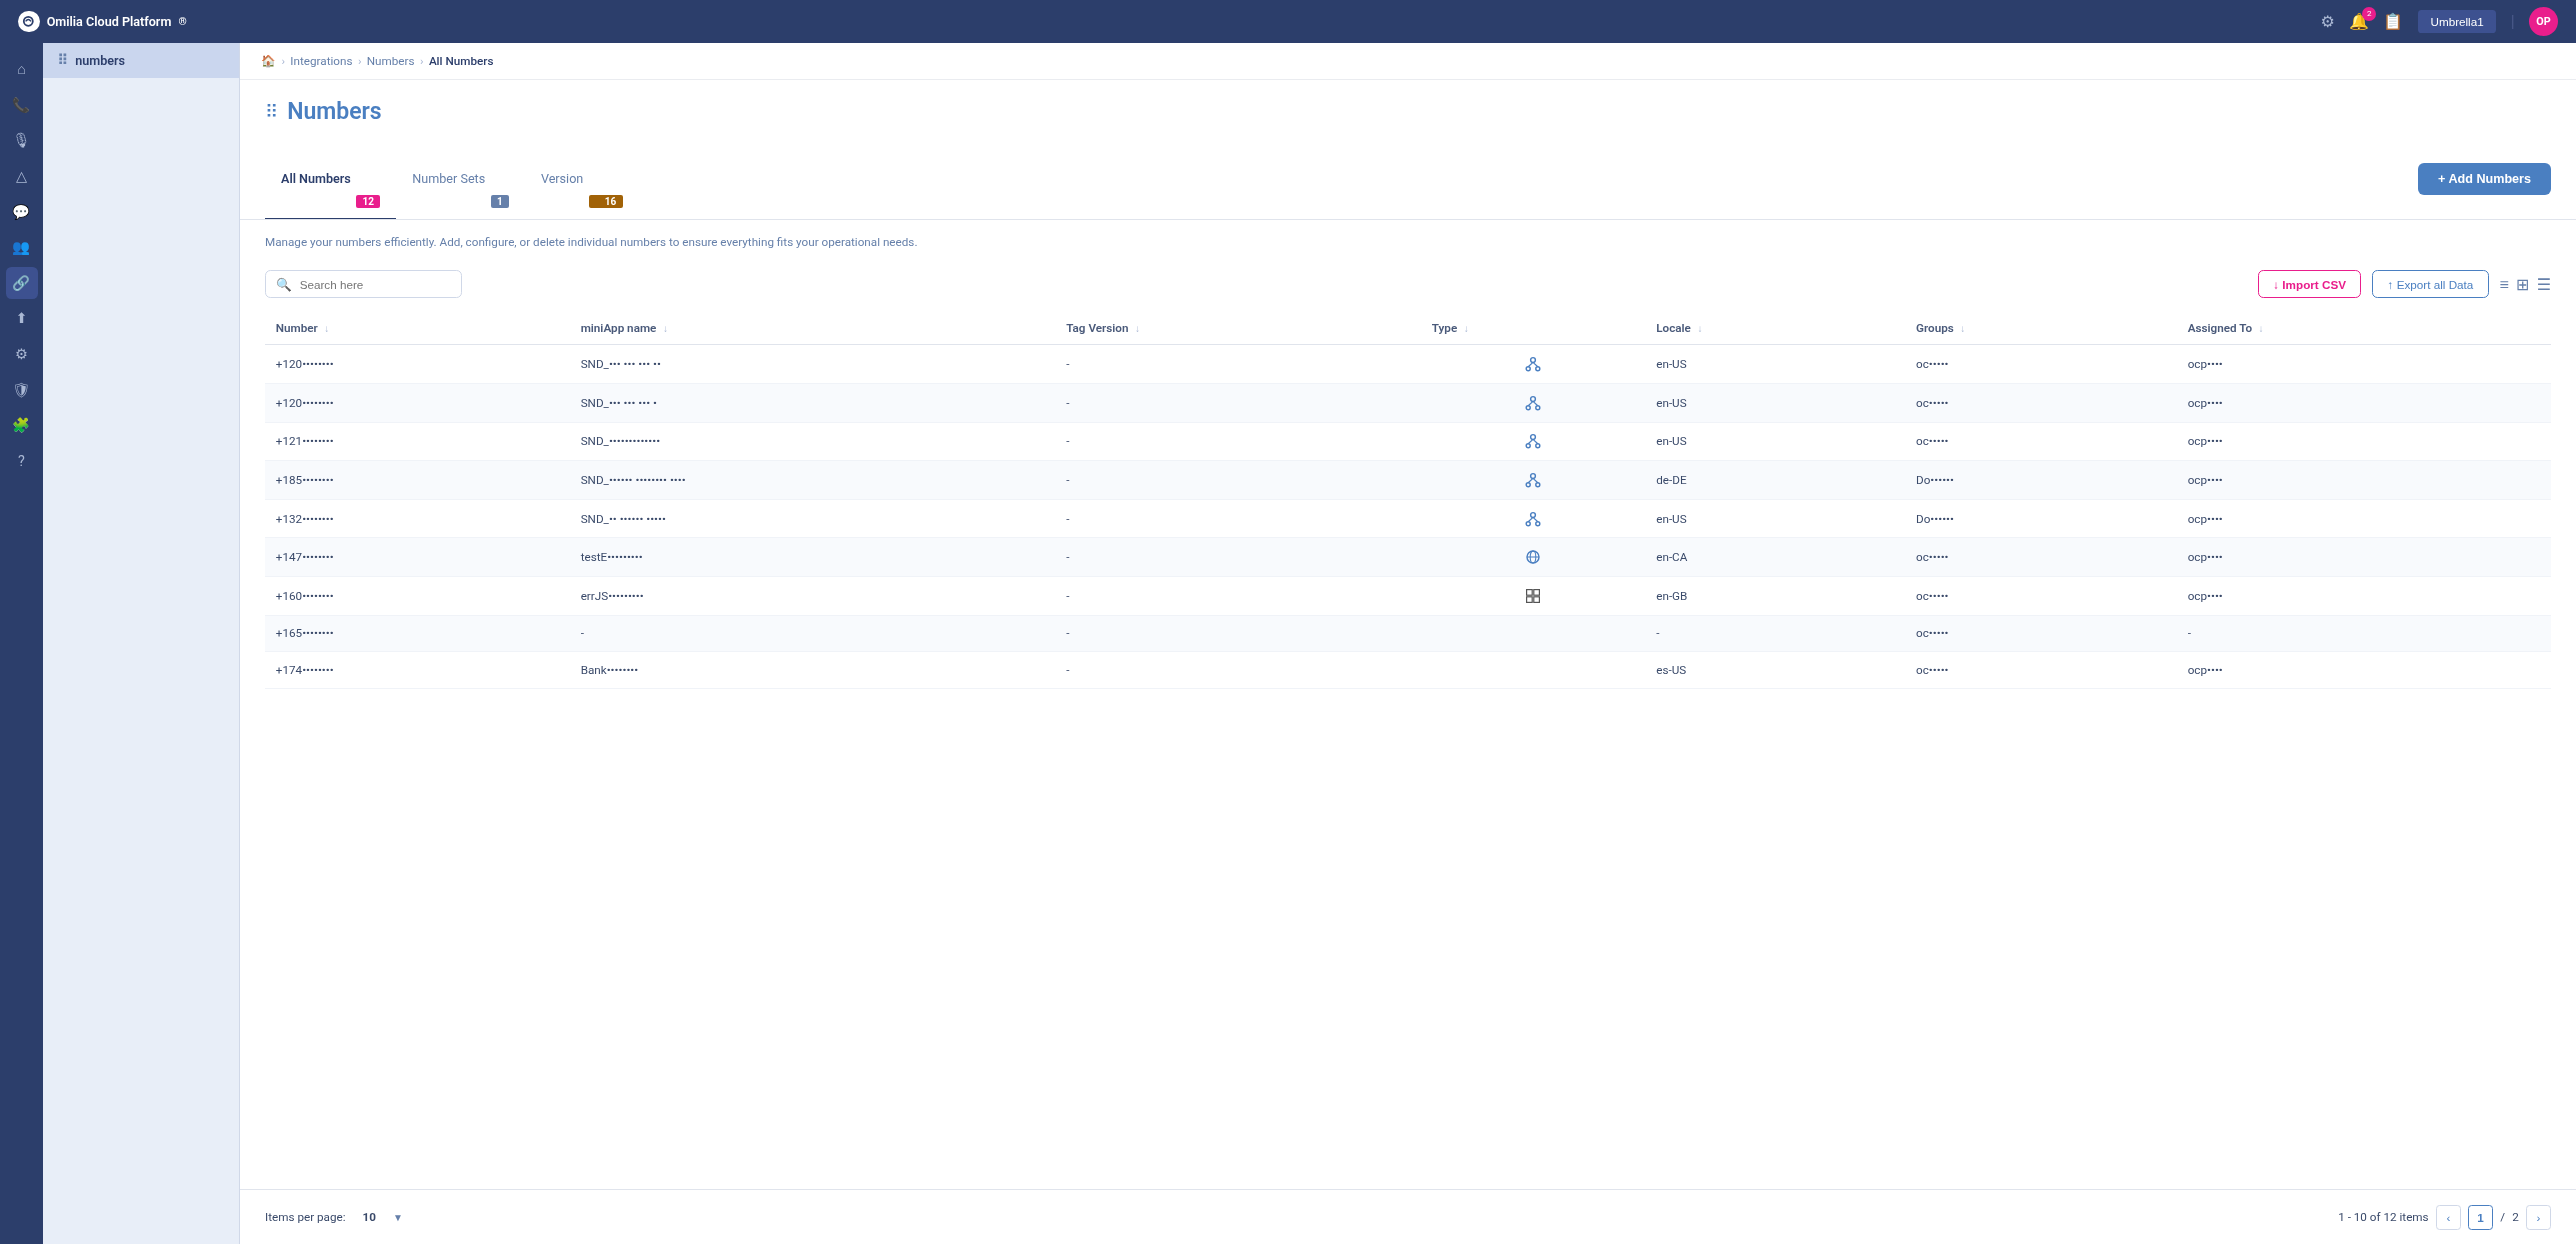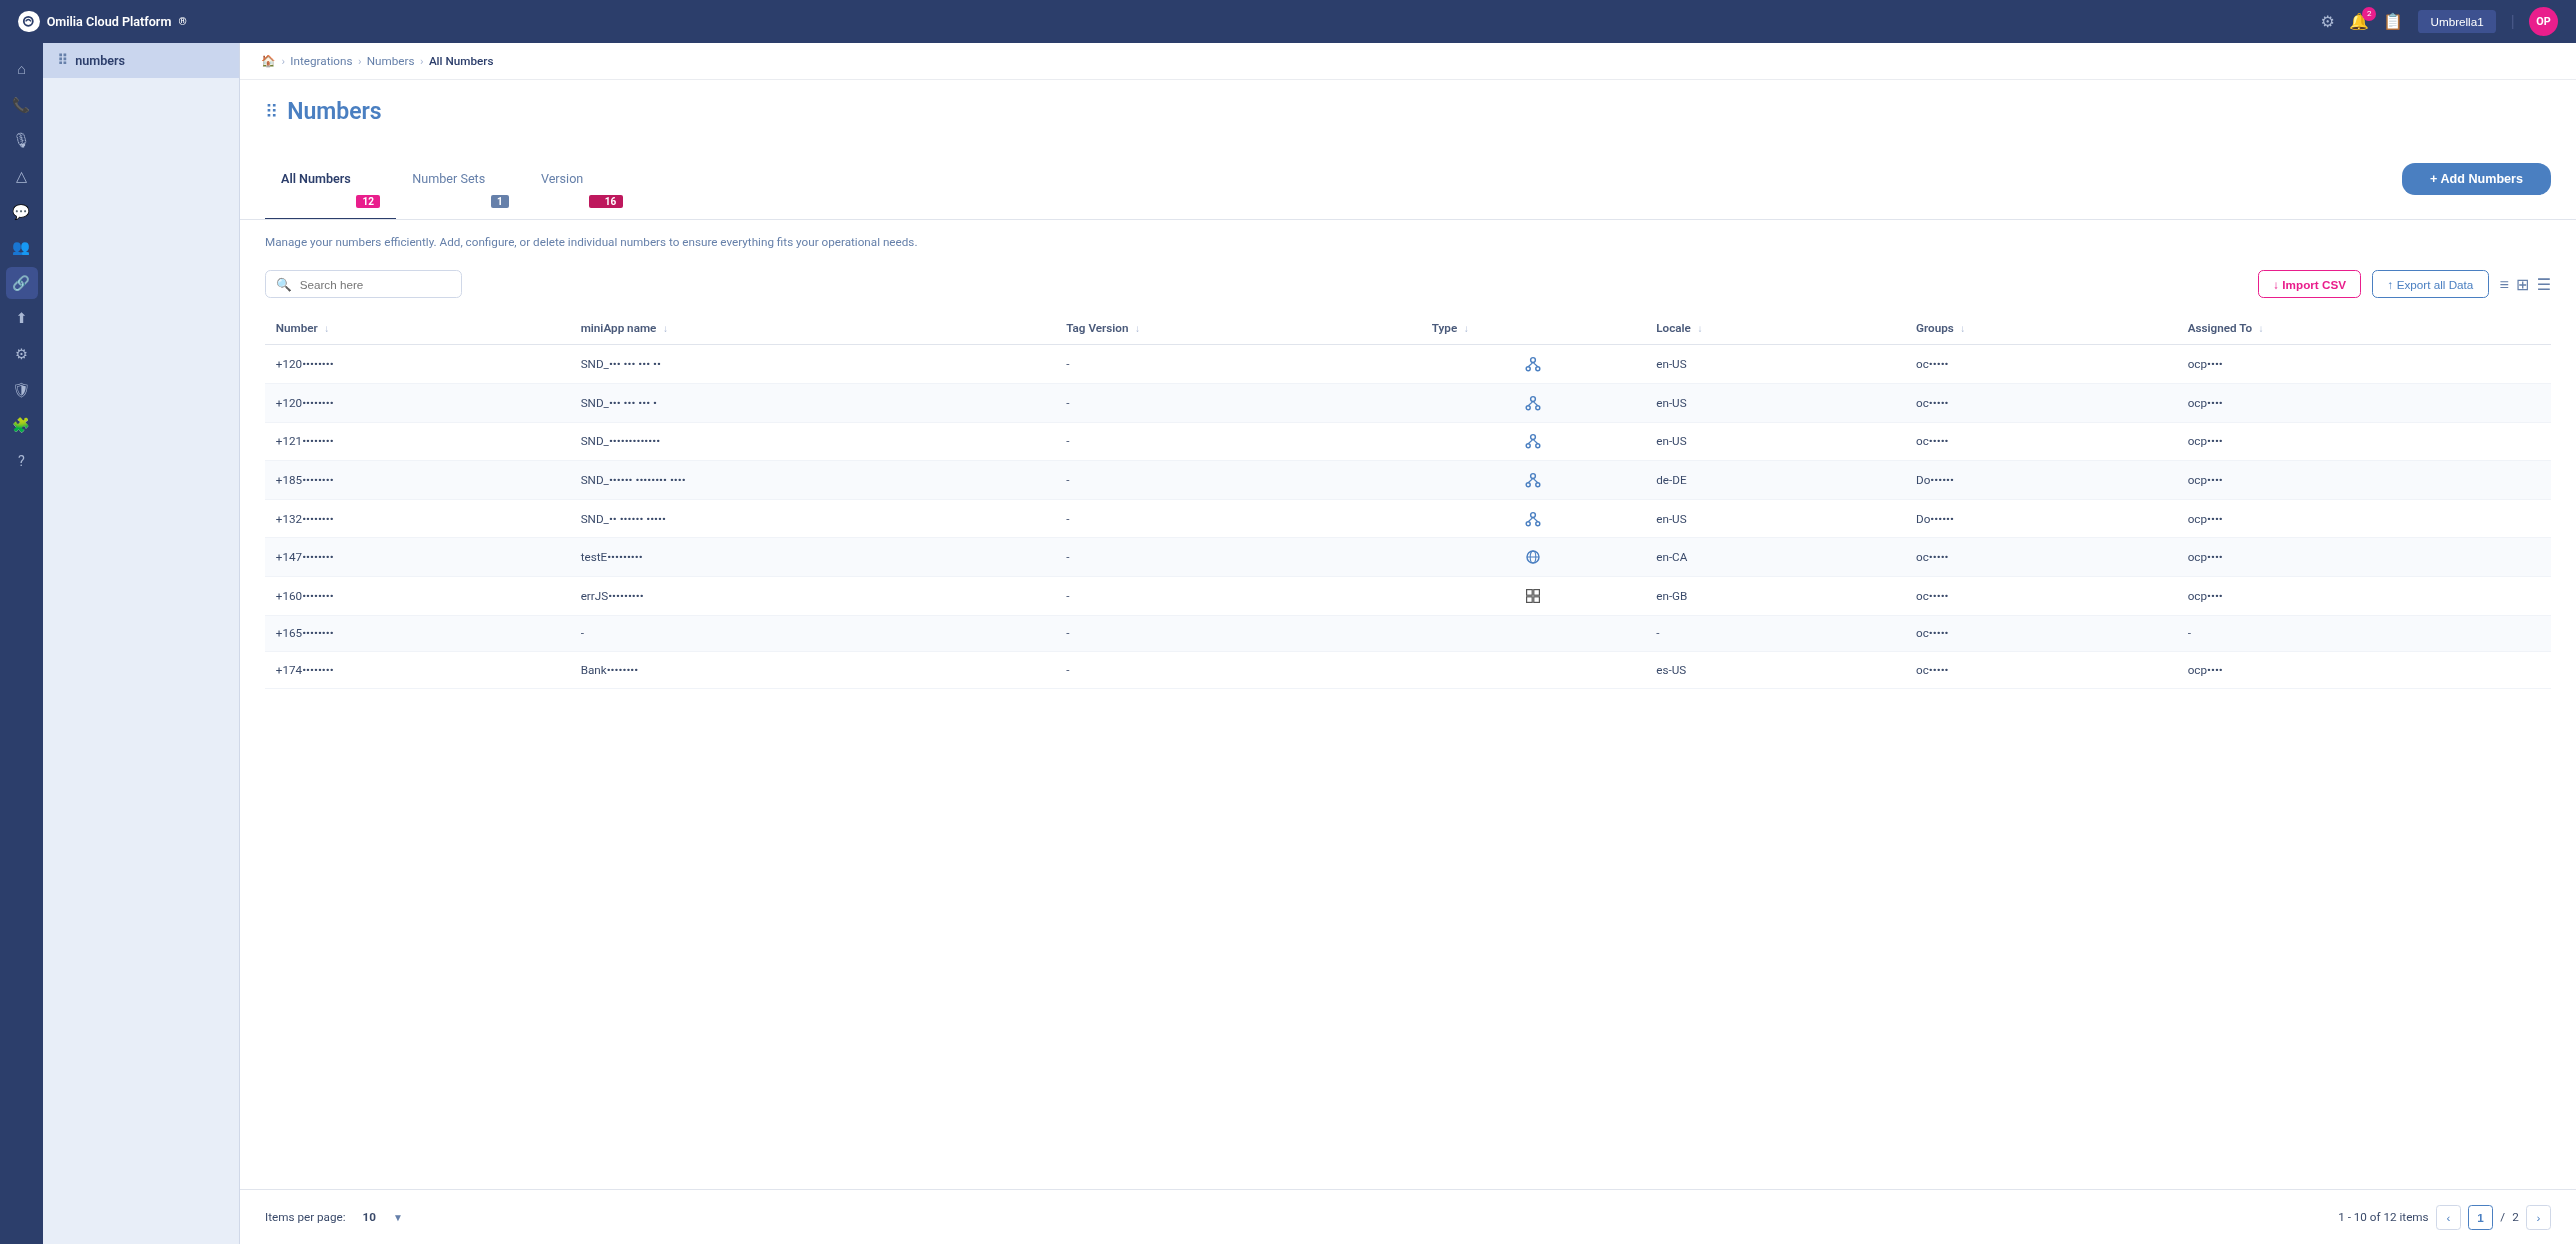--- a/index.html
+++ b/index.html
@@ -134,22 +134,22 @@
       border-radius: 2px;
       padding: 0.9px 6.3px;
       font-size: 10px;
       font-weight: 700;
       margin-top: 45px;
     }
     .add-btn {
       background: #4a7fc1;
       color: white;
       border: none;
-      padding: 9px 28px;
-      border-radius: 13px;
+      padding: 9px 20px;
+      border-radius: 6px;
       font-size: 12.6px;
       cursor: pointer;
       font-weight: 600;
       white-space: nowrap;
       display: flex;
       align-items: center;
       gap: 5.4px;
       margin: 7.2px 0;
       text-align: center;
     }
@@ -357,21 +357,21 @@
         <div class="tab active">
           <span>All Numbers</span>
           <span class="tab-badge">12</span>
         </div>
         <div class="tab">
           <span>Number Sets</span>
           <span class="tab-badge" style="background:#6680aa;">1</span>
         </div>
         <div class="tab">
           <span>Version</span>
-          <span class="tab-badge" style="background:#be185d;padding-left:16px;">16</span>
+          <span class="tab-badge" style="background:#a16207;padding-left:16px;">16</span>
         </div>
       </div>
       <button class="add-btn">+ Add Numbers</button>
     </div>
 
     <div class="page-desc">Manage your numbers efficiently. Add, configure, or delete individual numbers to ensure everything fits your operational needs.</div>
 
     <div class="table-area">
 
       <div class="search-actions">

